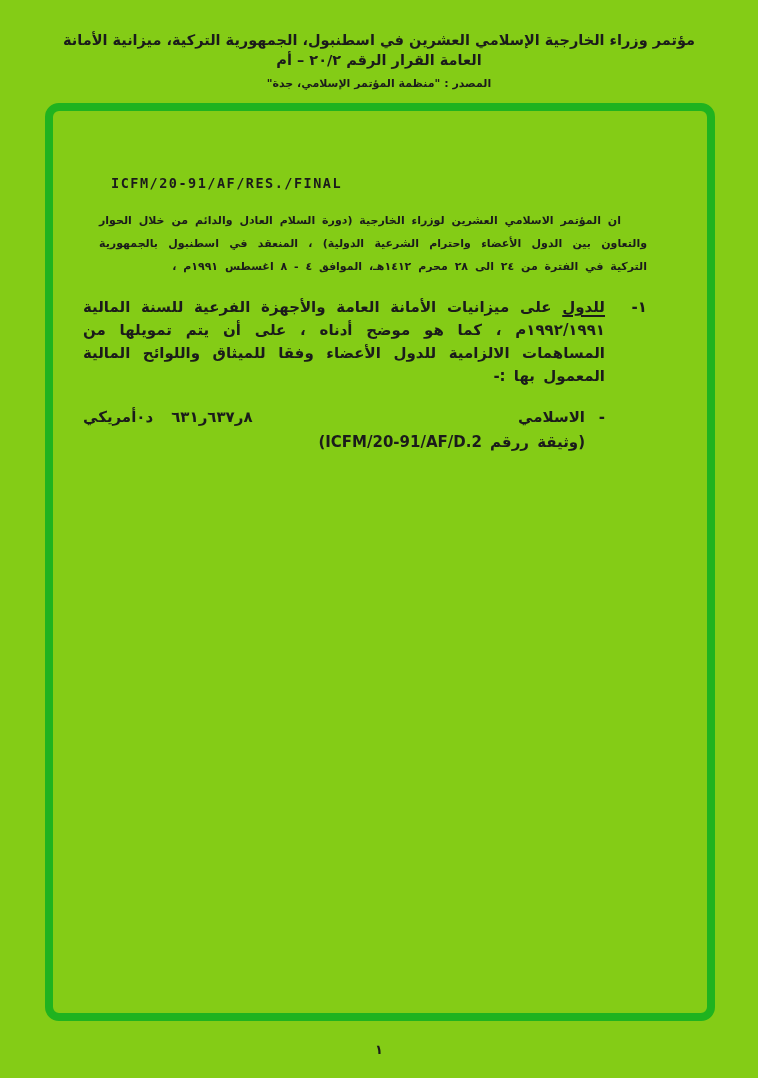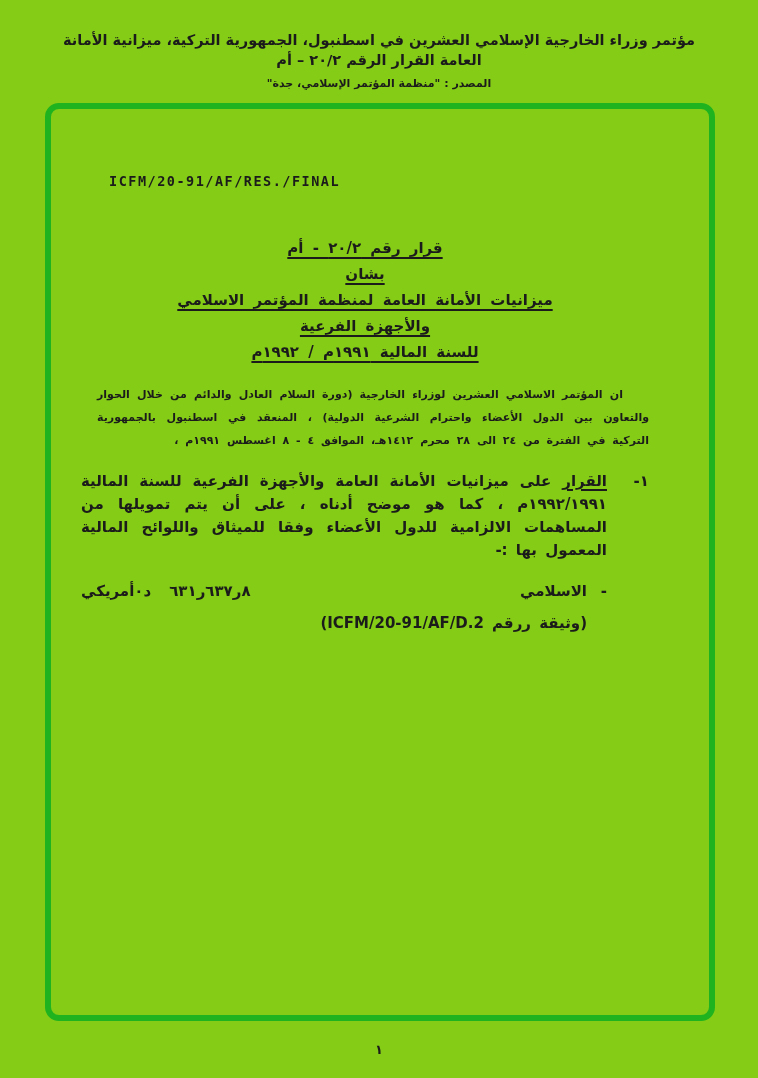--- a/index.html
+++ b/index.html
@@ -34,21 +34,21 @@
     font-weight: 700;
   }
   
   .green-frame {
     position: absolute;
     left: 45px;
     top: 103px;
     width: 670px;
     height: 918px;
     box-sizing: border-box;
-    border: 6px solid #fca5a5;
+    border: 8px solid #fca5a5;
     border-radius: 14px;
     padding: 58px 60px 0 30px;
     overflow: hidden;
   }
   .ref-code {
     direction: ltr;
     text-align: left;
     margin-left: 28px;
     margin-top: 6px;
     font-family: "DejaVu Sans Mono", monospace;
@@ -129,21 +129,21 @@
   }
   .entry-amount {
     margin-right: auto;
     margin-left: 18px;
     white-space: nowrap;
   }
   .entry-currency {
     white-space: nowrap;
   }
   .entry-docref {
-    margin-top: 9px;
+    margin-top: 2px;
     white-space: nowrap;
   }
   
   .page-number {
     position: absolute;
     top: 1042px;
     left: 0;
     width: 100%;
     text-align: center;
     font-size: 13px;
@@ -157,31 +157,24 @@
 
   <div class="top-header">
     <div class="header-title">مؤتمر وزراء الخارجية الإسلامي العشرين في اسطنبول، الجمهورية التركية، ميزانية الأمانة العامة القرار الرقم ٢٠/٢ – أم</div>
     <div class="header-source">المصدر : "منظمة المؤتمر الإسلامي، جدة"</div>
   </div>
 
   <div class="green-frame" style="border-color: rgb(31, 179, 31);">
 
     <div class="ref-code">ICFM/20-91/AF/RES./FINAL</div>
 
-    <div class="title-block" id="title-block">
-        <div class="title-line">قرار رقم ٢٠/٢ - أم</div>
-        <div class="title-line">بشان</div>
-        <div class="title-line">ميزانيات الأمانة العامة لمنظمة المؤتمر الاسلامي</div>
-        <div class="title-line">والأجهزة الفرعية</div>
-        <div class="title-line">للسنة المالية ١٩٩١م / ١٩٩٢م</div>
-      </div>
 
     <div class="body-block" id="body-block">
         <p class="para">ان المؤتمر الاسلامي العشرين لوزراء الخارجية (دورة السلام العادل والدائم من خلال الحوار والتعاون بين الدول الأعضاء واحترام الشرعية الدولية) ، المنعقد في اسطنبول بالجمهورية التركية في الفترة من ٢٤ الى ٢٨ محرم ١٤١٢هـ، الموافق ٤ - ٨ اغسطس ١٩٩١م ،</p>
-        <p class="item"><span class="item-number">١-</span><span class="lead">القرار</span> على ميزانيات الأمانة العامة والأجهزة الفرعية للسنة المالية ١٩٩٢/١٩٩١م ، كما هو موضح أدناه ، على أن يتم تمويلها من المساهمات الالزامية للدول الأعضاء وفقا للميثاق واللوائح المالية المعمول بها :-</p>
+        <p class="item"><span class="item-number">١-</span><span class="lead">للدول</span> على ميزانيات الأمانة العامة والأجهزة الفرعية للسنة المالية ١٩٩٢/١٩٩١م ، كما هو موضح أدناه ، على أن يتم تمويلها من المساهمات الالزامية للدول الأعضاء وفقا للميثاق واللوائح المالية المعمول بها :-</p>
       </div>
 
     <div class="budget-entry">
       <span class="entry-bullet">-</span>
       <div class="entry-row">
         <span class="entry-name2">الاسلامي</span>
         <span class="entry-amount">٨ر٦٣٧ر٦٣١</span>
         <span class="entry-currency">د٠أمريكي</span>
       </div>
       <div class="entry-docref">(وثيقة ررقم ICFM/20-91/AF/D.2)</div>

